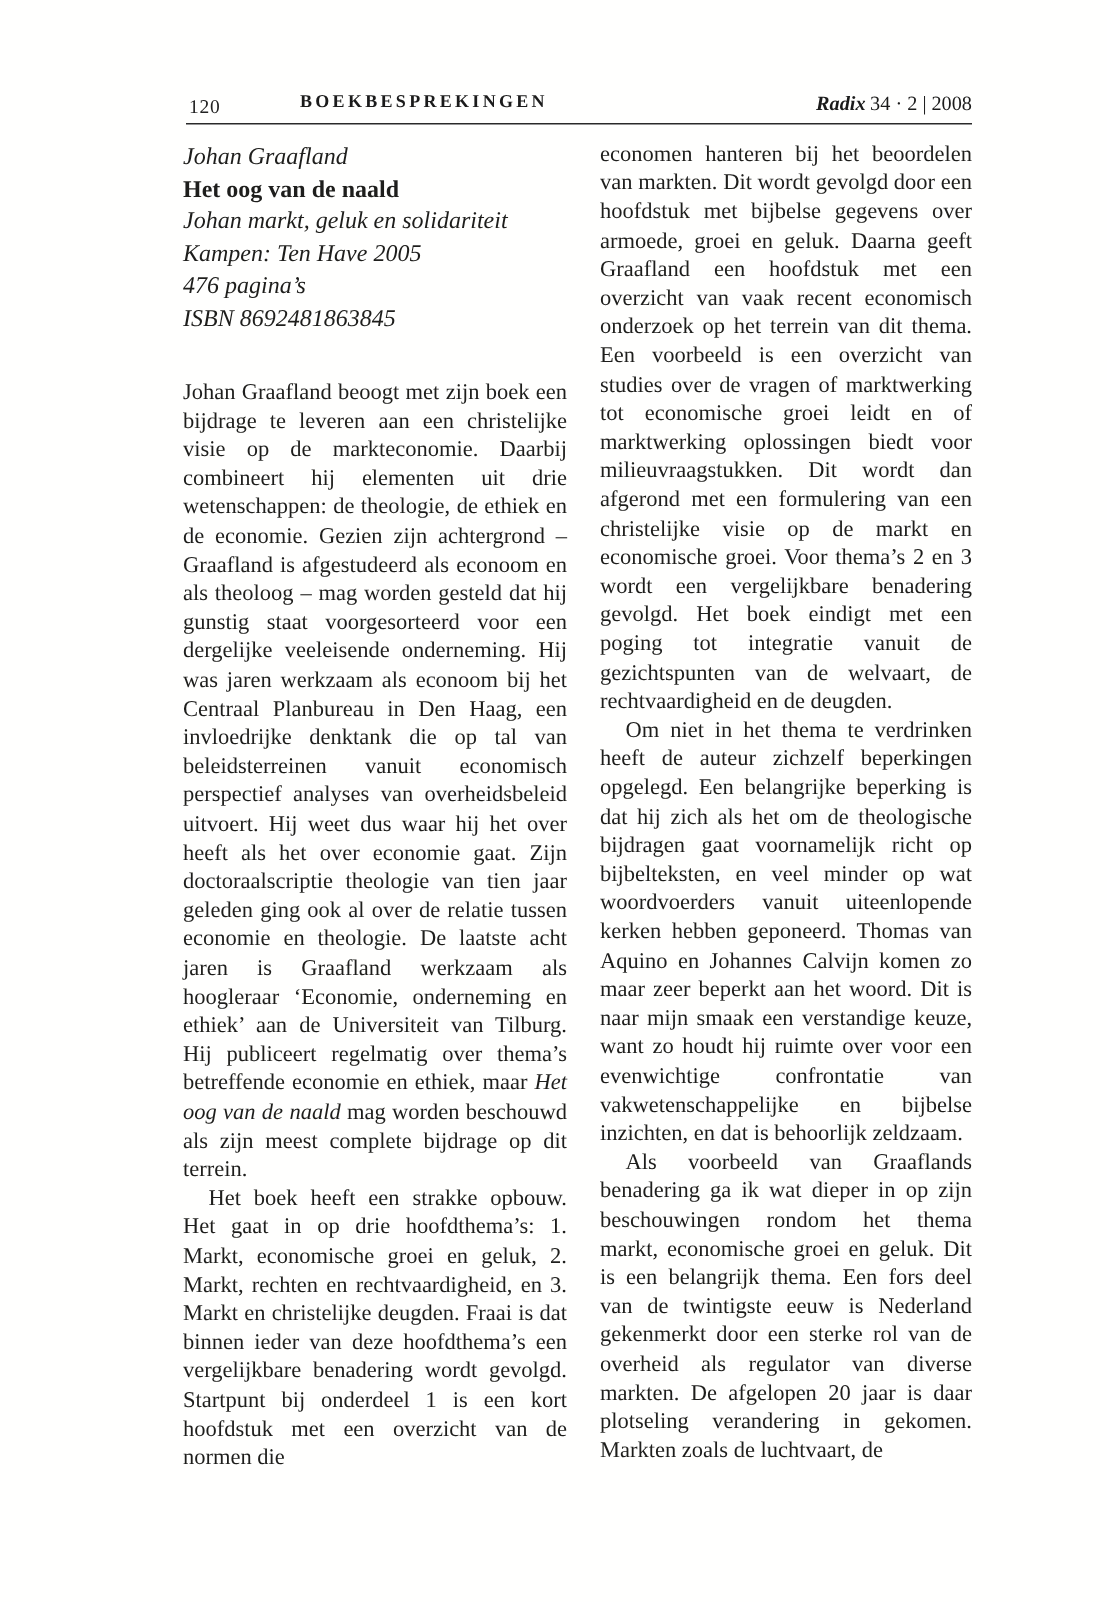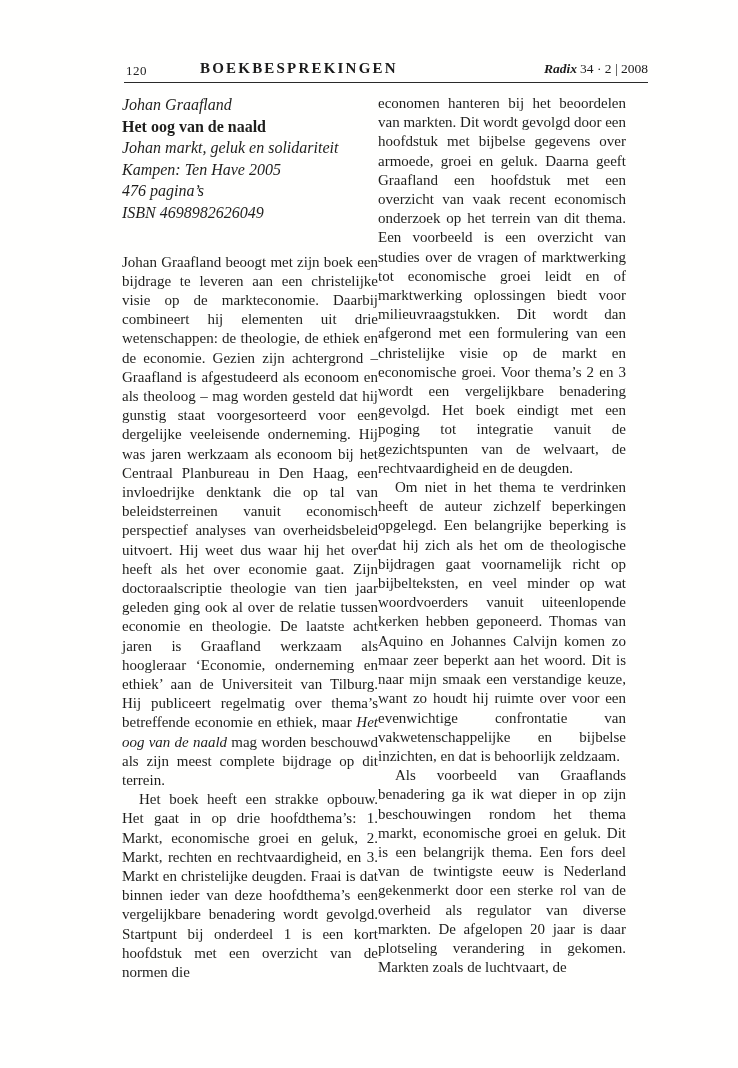--- a/index.html
+++ b/index.html
@@ -12,36 +12,36 @@
     font-family:"Liberation Serif", "DejaVu Serif", serif;
     overflow:hidden;
   }
   
   .pagenum {
     position:absolute; left:126px; top:63px;
     font-size:13px; letter-spacing:0.5px; color:#222;text-align:center;
   }
   .section-title {
     position:absolute; left:200px; top:60px;
-    font-size:15px; letter-spacing:2.2px; font-weight:600; color:#1b1b1b;
+    font-size:12px; letter-spacing:2.2px; font-weight:600; color:#1b1b1b;
   }
   .journal-ref {
     position:absolute; right:90px; top:61px;
     font-size:13.5px; color:#1b1b1b; white-space:nowrap;
   }
   .journal-ref .jname { font-style:italic; font-weight:600; padding-right:3px;margin-left:12px; }
   .header-rule {
     position:absolute; left:124px; right:90px; top:82px;
     border-top:1.5px solid #2a2a2a; height:0;
   }
   
   .columns {
     position:absolute; left:122px; top:94px;
     width:526px;
-    display:flex; 
+    display:flex; gap:22px;
   }
   .col { font-size:15px; line-height:19.2px; text-align:justify; hyphens:auto; }
   .col-left  { width:256px; }
   .col-right { width:248px; }
   
   .bookinfo { margin-bottom:29px; font-size:16px; line-height:21.6px; text-align:left; }
   .bookinfo .line { display:block; font-style:italic; }
   .bookinfo .booktitle { font-style:normal; font-weight:700; }
   
   p.body-par { text-align:justify; }
@@ -61,21 +61,21 @@
   <main class="columns">
 
     <section class="col col-left">
 
       <div class="bookinfo">
         <span class="line">Johan Graafland</span>
         <span class="line booktitle">Het oog van de naald</span>
         <span class="line">Johan markt, geluk en solidariteit</span>
         <span class="line">Kampen: Ten Have 2005</span>
         <span class="line">476 pagina’s</span>
-        <span class="line">ISBN 4698982626049</span>
+        <span class="line">ISBN 8692481863845</span>
       </div>
 
       <p class="body-par"><span>Johan Graafland beoogt met zijn boek een bijdrage te leveren aan een christelijke visie op de markteconomie. Daarbij combineert hij elementen uit drie wetenschappen: de theologie, de ethiek en de economie. Gezien zijn achtergrond – Graafland is afgestudeerd als econoom en als theoloog – mag worden gesteld dat hij gunstig staat voorgesorteerd voor een dergelijke veeleisende onderneming. Hij was jaren werkzaam als econoom bij het Centraal Planbureau in Den Haag, een invloedrijke denktank die op tal van beleidsterreinen vanuit economisch perspectief analyses van overheidsbeleid uitvoert. Hij weet dus waar hij het over heeft als het over economie gaat. Zijn doctoraalscriptie theologie van tien jaar geleden ging ook al over de relatie tussen economie en theologie. De laatste acht jaren is Graafland werkzaam als hoogleraar ‘Economie, onderneming en ethiek’ aan de Universiteit van Tilburg. Hij publiceert regelmatig over thema’s betreffende economie en ethiek, maar </span><i class="inline-title">Het oog van de naald</i><span> mag worden beschouwd als zijn meest complete bijdrage op dit terrein.</span></p>
 
       <p class="body-par indented">Het boek heeft een strakke opbouw. Het gaat in op drie hoofdthema’s: 1. Markt, economische groei en geluk, 2. Markt, rechten en rechtvaardigheid, en 3. Markt en christelijke deugden. Fraai is dat binnen ieder van deze hoofdthema’s een vergelijkbare benadering wordt gevolgd. Startpunt bij onderdeel 1 is een kort hoofdstuk met een overzicht van de normen die</p>
     </section>
 
     <section class="col col-right">
       <p class="body-par">economen hanteren bij het beoordelen van markten. Dit wordt gevolgd door een hoofdstuk met bijbelse gegevens over armoede, groei en geluk. Daarna geeft Graafland een hoofdstuk met een overzicht van vaak recent economisch onderzoek op het terrein van dit thema. Een voorbeeld is een overzicht van studies over de vragen of marktwerking tot economische groei leidt en of marktwerking oplossingen biedt voor milieuvraagstukken. Dit wordt dan afgerond met een formulering van een christelijke visie op de markt en economische groei. Voor thema’s 2 en 3 wordt een vergelijkbare benadering gevolgd. Het boek eindigt met een poging tot integratie vanuit de gezichtspunten van de welvaart, de rechtvaardigheid en de deugden.</p>
 

